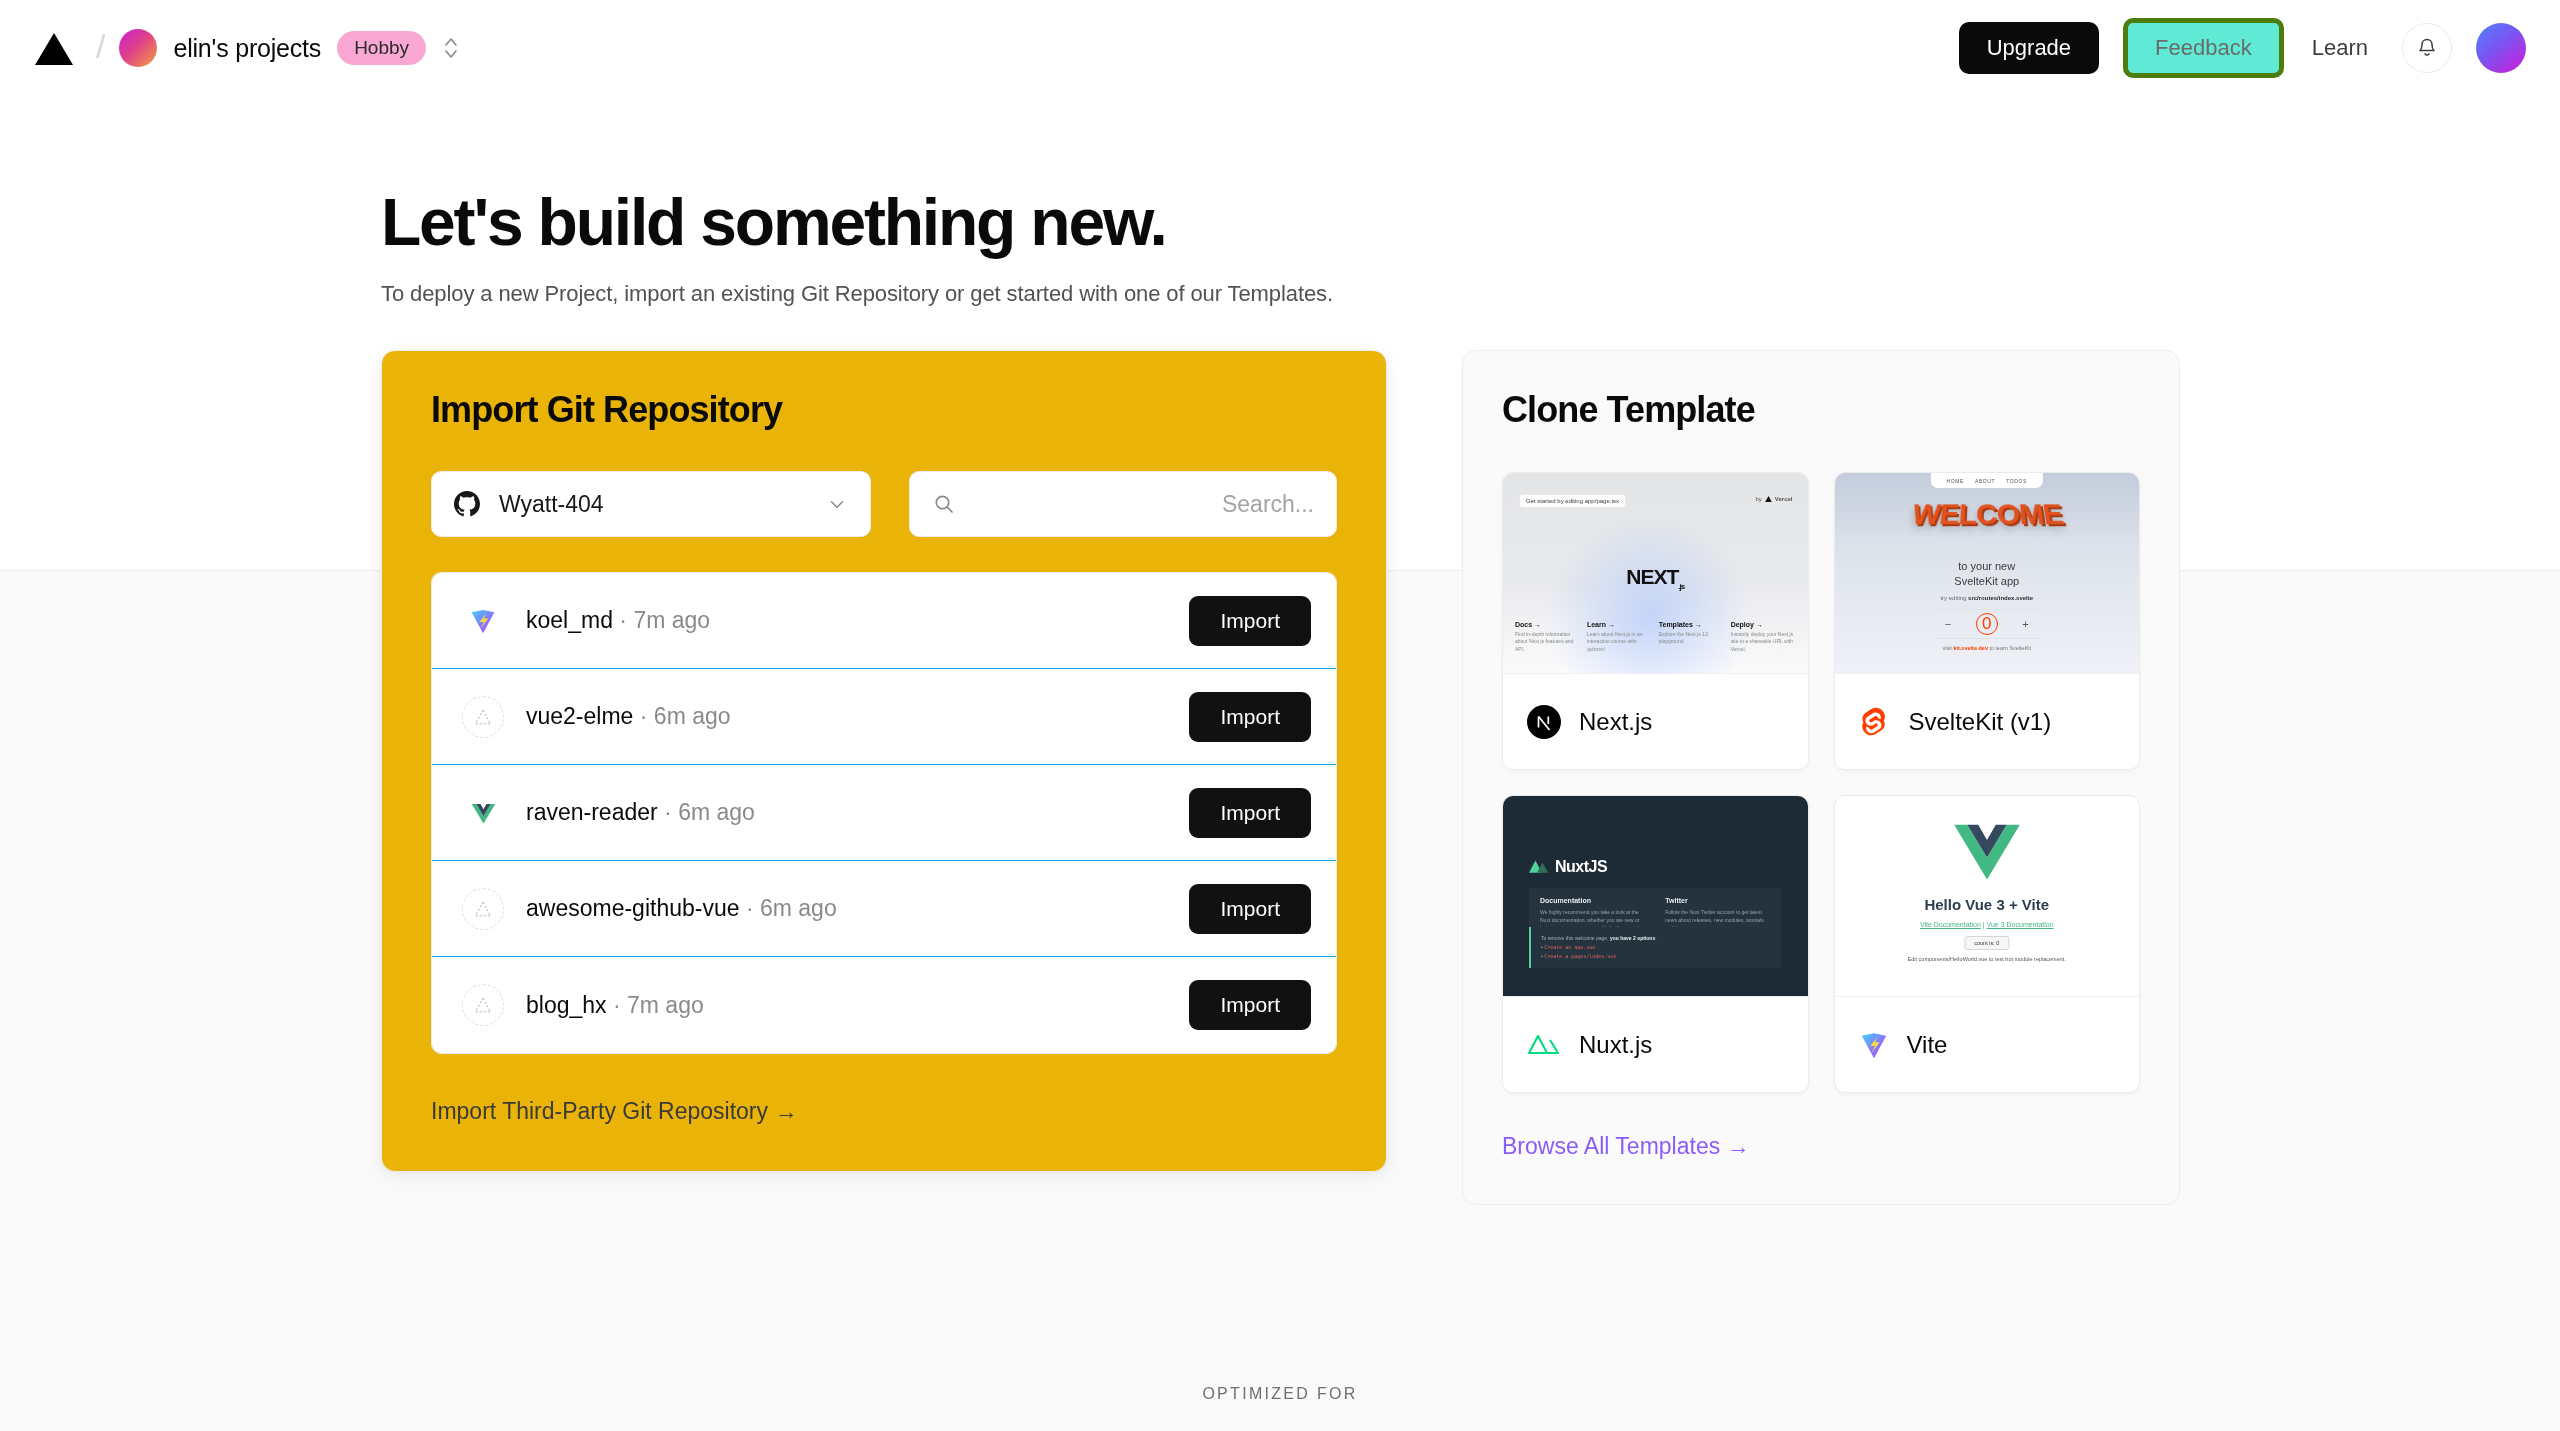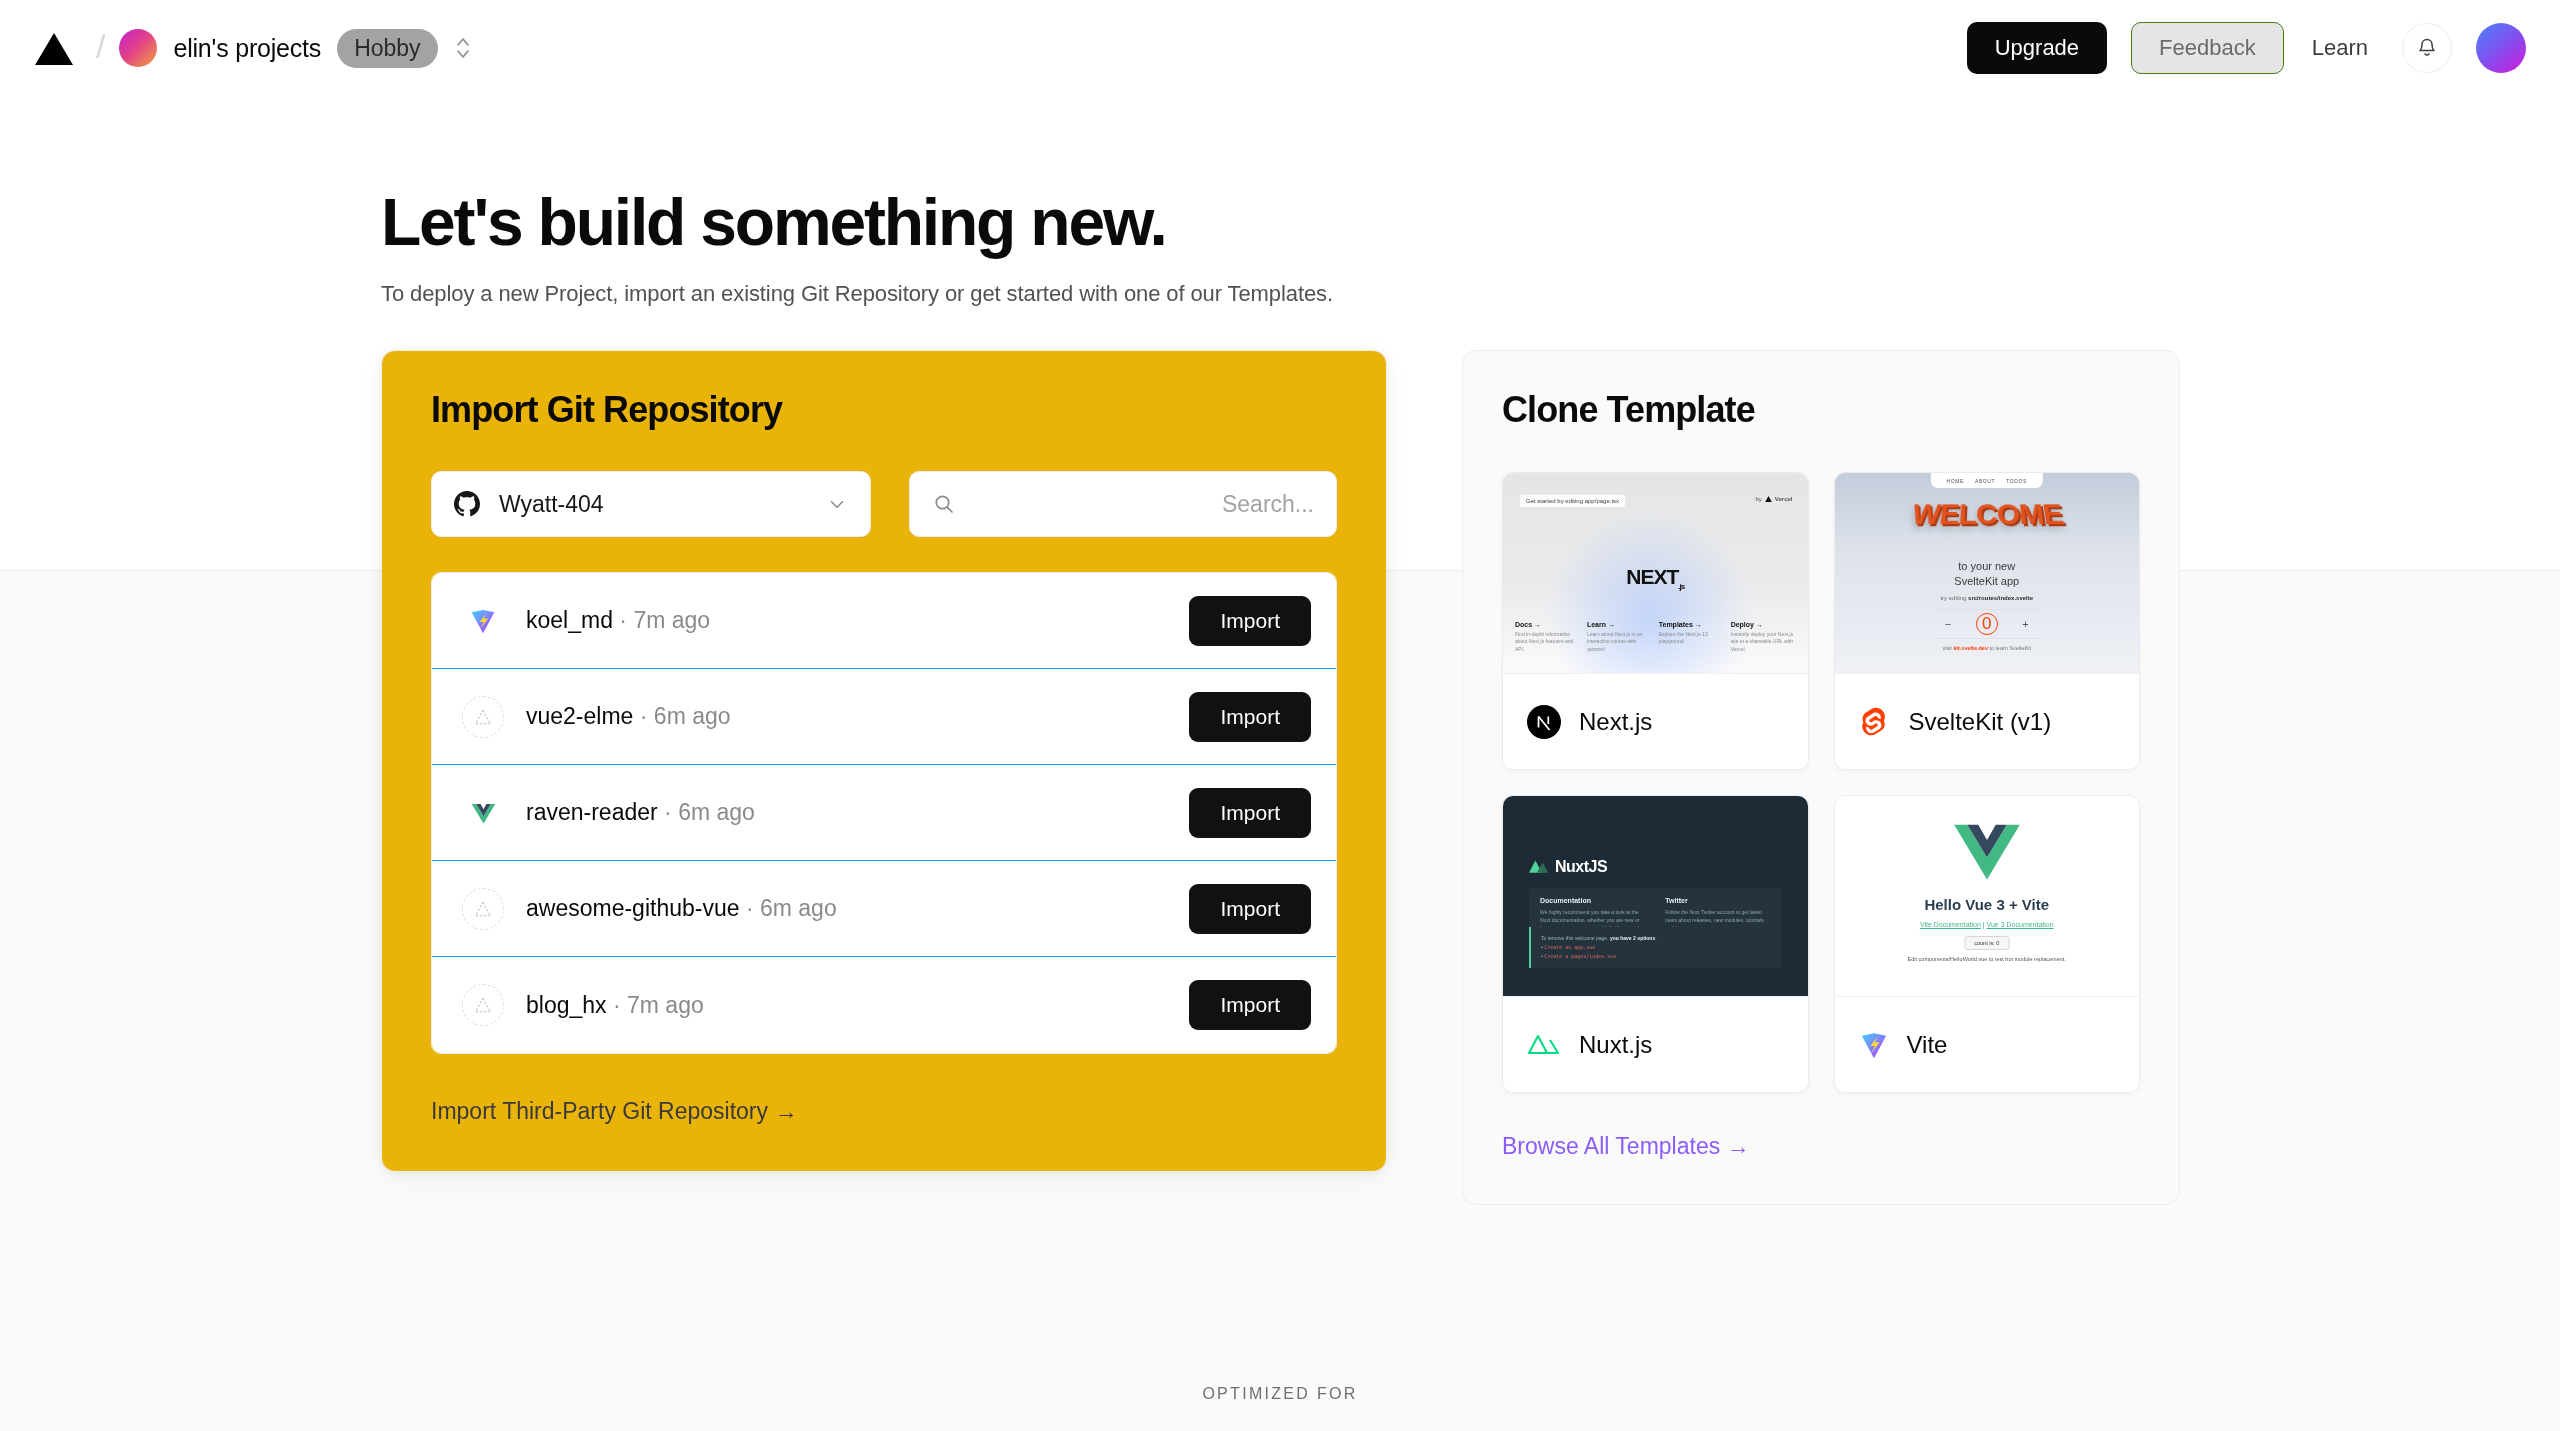--- a/index.html
+++ b/index.html
@@ -30,42 +30,42 @@
     width:38px; height:38px; border-radius:50%;
     background:linear-gradient(135deg,#c820d6 0%,#e0408a 45%,#f3a03c 100%);
     flex:none;
   }
   .org-name {
     font-size:25px; font-weight:500; color:#0a0a0a;
     margin-left:16px; letter-spacing:-.2px; white-space:nowrap;
   }
   .plan-badge {
     margin-left:16px;
-    background:#a3a3a3; color:#2b2b2b;
-    font-size:23px; padding:6px 17px; border-radius:999px;
+    background:#f9a8d4; color:#2b2b2b;
+    font-size:19px; padding:6px 17px; border-radius:999px;
     white-space:nowrap;
   }
   .updown {
     margin-left:14px; width:22px; height:38px;
     display:flex; align-items:center; justify-content:center;
   }
   .spacer { flex:1 1 auto; }
   .actions { display:flex; align-items:center; gap:0; }
   .btn-upgrade {
     background:#0a0a0a; color:#fff;
     font-size:22px; font-weight:500;
     padding:13px 28px; border-radius:10px; border:none;
     cursor:pointer; white-space:nowrap;
   }
   .btn-feedback {
     margin-left:24px;
-    background:#e5e5e5; color:#6b6b6b;
+    background:#5eead4; color:#6b6b6b;
     font-size:22px; font-weight:400;
     padding:12px 27px; border-radius:10px;
-    border:1px solid #4d7c0f; cursor:pointer; white-space:nowrap;
+    border:5px solid #4d7c0f; cursor:pointer; white-space:nowrap;
   }
   .btn-help {
     margin-left:28px; background:none; border:none;
     color:#3d3d3d; font-size:22px; cursor:pointer; white-space:nowrap;
   }
   .bell-btn {
     margin-left:34px;
     width:50px; height:50px; border-radius:50%;
     border:1px solid #ebebeb; background:#fff;
     display:flex; align-items:center; justify-content:center;

